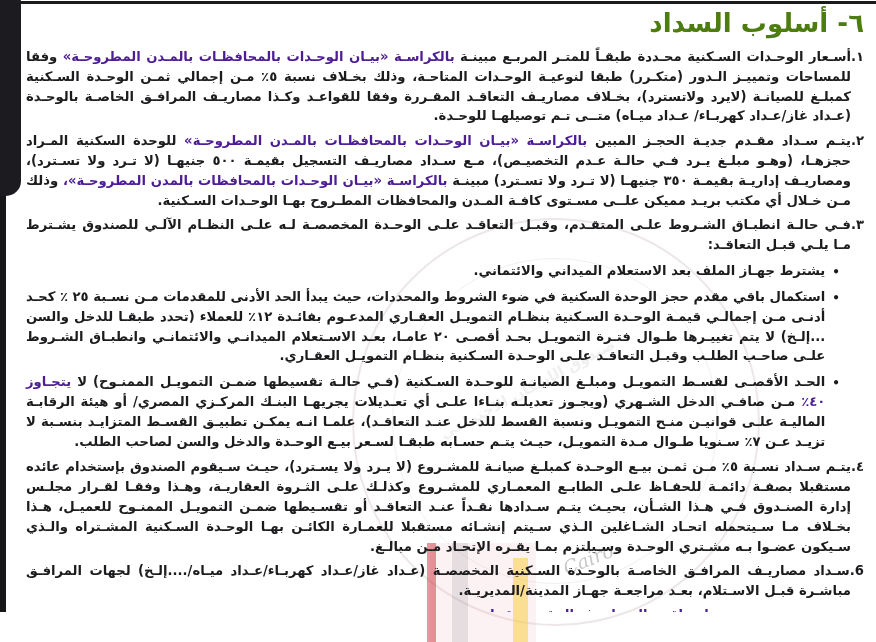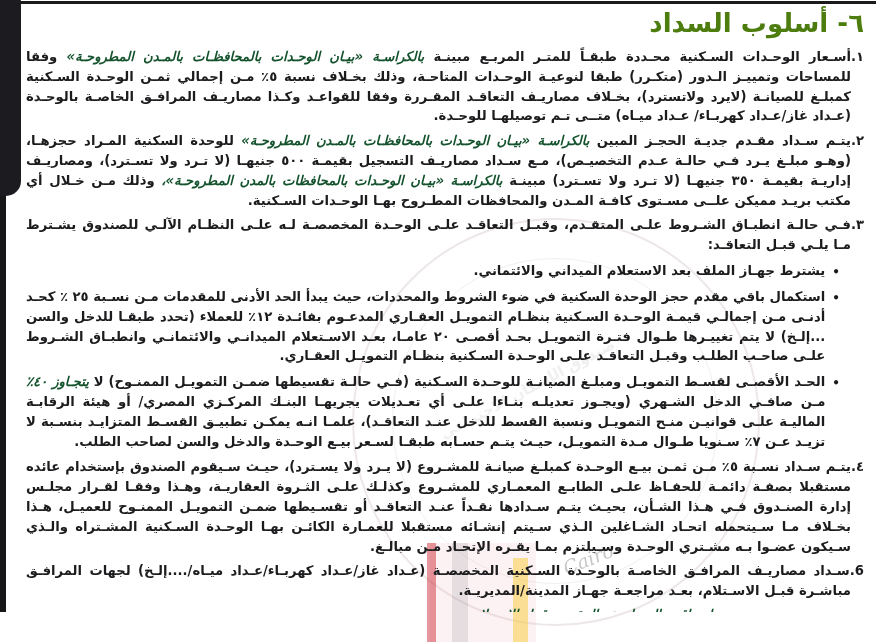--- a/index.html
+++ b/index.html
@@ -37,21 +37,21 @@
     color:#4d7c0f;
   }
   .doc{
     font-size:13.2px;font-weight:bold;color:#1c1c1e;
     line-height:1.50;text-align:justify;
   }
   .numbered{padding-right:13px;text-indent:-13px;margin:0 0 5px 0;}
   .bullet{display:flex;gap:7px;margin:6px 24px 6px 0;}
   .bullet .marker{flex:0 0 auto;font-size:12px;padding-top:2px;}
   .bullet .btext{text-align:justify;flex:1 1 auto;}
-  .red{color:#14532d;font-style:italic;}
+  .red{color:#4c1d95;}
   .clipped-red{
     height:6px;overflow:hidden;color:#cf1e2e;
     margin:2px 130px 0 0;width:270px;text-align:right;
     font-size:13.2px;font-weight:bold;line-height:1.4;
   }
 </style>
 </head>
 <body>
 
 <div class="top-line"></div>

